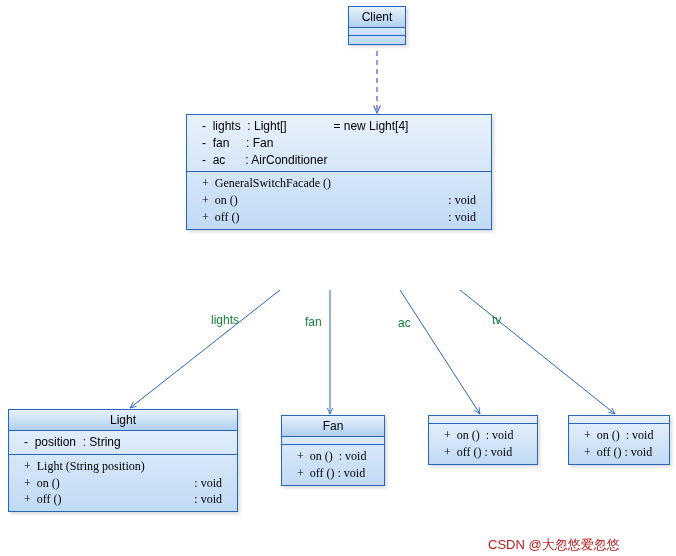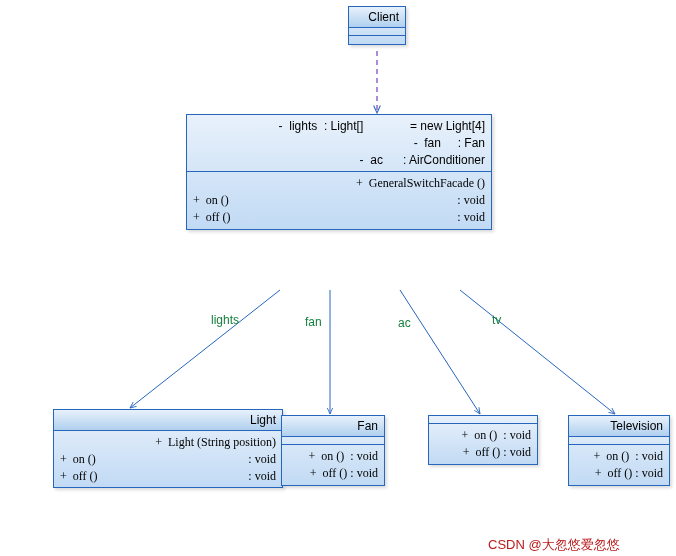--- a/index.html
+++ b/index.html
@@ -13,30 +13,29 @@
     color: #000;
     position: relative;
   }
   .uml-class {
     position: absolute;
     border: 1px solid #2666bd;
     background: linear-gradient(to bottom, #e8f1fb 0%, #c1daf4 100%);
     box-shadow: 2px 2px 3px rgba(0,0,0,0.15);
   }
   .uml-title {
-    text-align: right;
+    text-align: center;
     padding: 3px 6px;
     border-bottom: 1px solid #2666bd;
     background: linear-gradient(to bottom, #e8f1fb 0%, #b0d0ef 100%);
   }
   .uml-section {
     border-bottom: 1px solid #2666bd;
-    padding: 3px 6px;
+    padding: 3px 15px;
     min-height: 8px;
-    text-align: right;
   }
   .uml-section:last-child { border-bottom: none; font-family: Liberation Serif, serif; }
   .uml-row { white-space: pre; line-height: 1.4; }
   .edge-label {
     position: absolute;
     font-size: 12px;
     color: #15803d;
     font-family: Arial, sans-serif;
   }
   svg.connectors {
@@ -90,22 +89,25 @@
     <div class="uml-row">-  fan     : Fan</div>
     <div class="uml-row">-  ac      : AirConditioner</div>
   </div>
   <div class="uml-section">
     <div class="uml-row"><span>+  GeneralSwitchFacade ()</span></div>
     <div class="uml-row" style="display:flex; justify-content:space-between;"><span>+  on ()</span><span>: void</span></div>
     <div class="uml-row" style="display:flex; justify-content:space-between;"><span>+  off ()</span><span>: void</span></div>
   </div>
 </div>
 
-<div class="uml-class" style="left:8px; top:409px; width:230px;margin-left:45px;">
+<div class="uml-class" style="left:8px; top:409px; width:230px;">
   <div class="uml-title">Light</div>
+  <div class="uml-section">
+    <div class="uml-row">-  position  : String</div>
+  </div>
   <div class="uml-section">
     <div class="uml-row"><span>+  Light (String position)</span></div>
     <div class="uml-row" style="display:flex; justify-content:space-between;"><span>+  on ()</span><span>: void</span></div>
     <div class="uml-row" style="display:flex; justify-content:space-between;"><span>+  off ()</span><span>: void</span></div>
   </div>
 </div>
 
 <div class="uml-class" style="left:281px; top:415px; width:104px;">
   <div class="uml-title">Fan</div>
   <div class="uml-section"></div>
@@ -117,21 +119,20 @@
 
 <div class="uml-class" style="left:428px; top:415px; width:110px;">
   <div class="uml-section"></div>
   <div class="uml-section">
     <div class="uml-row">+  on ()  : void</div>
     <div class="uml-row">+  off () : void</div>
   </div>
 </div>
 
 <div class="uml-class" style="left:568px; top:415px; width:102px;">
-  <div class="uml-title">Television</div>
   <div class="uml-section"></div>
   <div class="uml-section">
     <div class="uml-row">+  on ()  : void</div>
     <div class="uml-row">+  off () : void</div>
   </div>
 </div>
 
 <div class="watermark" style="left:488px; top:536px;">CSDN @大忽悠爱忽悠</div>
 
 </body></html>

